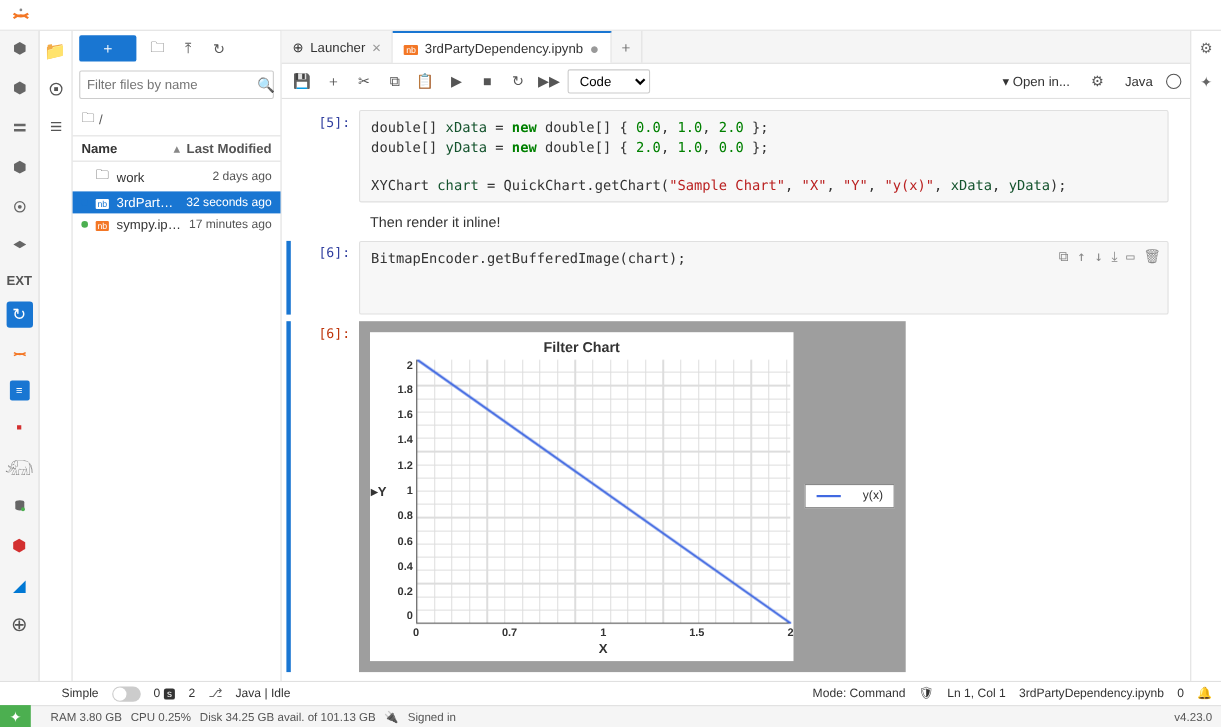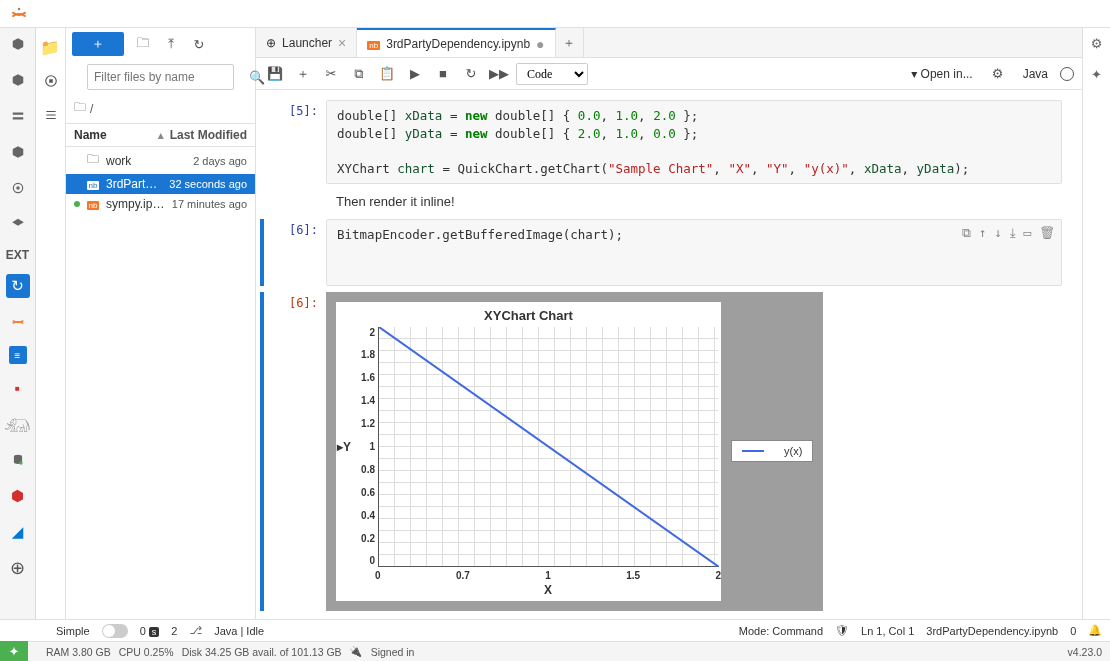--- a/index.html
+++ b/index.html
@@ -10,21 +10,21 @@
 .main { flex: 1; display: flex; min-height: 0; }
 .leftrail { width: 36px; background: #f5f5f5; border-right: 1px solid #ddd; display: flex; flex-direction: column; align-items: center; padding-top: 4px; gap: 12px; }
 .leftrail .ico { width: 24px; height: 24px; display: flex; align-items: center; justify-content: center; color: #555; cursor: pointer; font-size: 15px; }
 .lefttext { font-size: 12px; font-weight: 700; color: #555; }
 .secondrail { width: 30px; display: flex; flex-direction: column; align-items: center; padding-top: 8px; gap: 12px; border-right: 1px solid #e0e0e0; }
 .secondrail .ico { width: 22px; height: 22px; display: flex; align-items: center; justify-content: center; color: #555; cursor: pointer; }
 .filepanel { width: 190px; border-right: 1px solid #e0e0e0; display: flex; flex-direction: column; }
 .fp-toolbar { height: 32px; display: flex; align-items: center; gap: 10px; padding: 0 6px; }
 .btn-new { background: #1976d2; color: #fff; border: none; border-radius: 2px; width: 52px; height: 24px; display: flex; align-items: center; justify-content: center; cursor: pointer; }
 .fp-toolbar .ticon { color: #555; cursor: pointer; display:flex; align-items:center; justify-content:center; width:18px; }
-.filter { margin: 4px 21px; border: 1px solid #ccc; border-radius: 2px; height: 26px; display: flex; align-items: center; padding: 0 6px; }
+.filter { margin: 4px 6px; border: 1px solid #ccc; border-radius: 2px; height: 26px; display: flex; align-items: center; padding: 0 6px; }
 .filter input { border: none; outline: none; flex: 1; font-size: 12px; background: transparent; }
 .crumb { padding: 4px 8px; color: #555; font-size: 12px; display:flex; align-items:center; gap:4px; }
 .fcolhead { display: flex; border-top: 1px solid #e0e0e0; border-bottom: 1px solid #e0e0e0; font-size: 12px; padding: 4px 8px; }
 .fcolhead .n { flex: 1; font-weight: 600; }
 .fcolhead .m { color: #555; font-weight:600; }
 .frow { display: flex; align-items: center; padding: 3px 8px; font-size: 12px; gap: 6px; cursor: pointer; }
 .frow .fi { width: 14px; text-align: center; }
 .frow .nm { flex: 1; white-space: nowrap; overflow: hidden; text-overflow: ellipsis; }
 .frow .mt { color: #555; font-size: 11px; }
 .frow.sel { background: #1976d2; color: #fff; }
@@ -32,21 +32,21 @@
 .dot { width: 6px; height: 6px; border-radius: 50%; display: inline-block; }
 .notebook { flex: 1; display: flex; flex-direction: column; min-width: 0; }
 .tabbar { height: 30px; background: #f5f5f5; border-bottom: 1px solid #e0e0e0; display: flex; align-items: stretch; }
 .tab { display: flex; align-items: center; gap: 6px; padding: 0 10px; border-right: 1px solid #e0e0e0; font-size: 12px; cursor: pointer; position: relative; }
 .tab.active { background: #fff; border-top: 2px solid #1976d2; }
 .tab .close { color: #999; font-size: 14px; }
 .tabadd { width: 28px; display: flex; align-items: center; justify-content: center; color: #666; cursor: pointer; border-right: 1px solid #e0e0e0; }
 .rightrail { width: 28px; border-left: 1px solid #e0e0e0; display: flex; flex-direction: column; align-items: center; padding-top: 8px; gap: 16px; }
 .nb-toolbar { height: 32px; border-bottom: 1px solid #e0e0e0; display: flex; align-items: center; padding: 0 8px; gap: 6px; }
 .nb-toolbar .ti { width: 22px; height: 22px; display: flex; align-items: center; justify-content: center; color: #555; cursor: pointer; }
-.nb-toolbar select { border: 1px solid #ccc; border-radius: 2px; padding: 2px 18px 2px 6px; font-size: 12px; background: #fff; font-family: Liberation Serif, serif; }
+.nb-toolbar select { border: 1px solid #ccc; border-radius: 2px; padding: 2px 18px 2px 6px; font-size: 12px; background: #fff; }
 .nb-toolbar .spacer { flex: 1; }
 .nb-toolbar .kernel { font-size: 12px; color: #333; }
 .kcircle { width: 14px; height: 14px; border: 1.5px solid #555; border-radius: 50%; margin-left: 6px; }
 .cells { flex: 1; overflow: auto; padding: 10px 20px 10px 4px; background: #fff; }
 .cell { display: flex; margin-bottom: 6px; }
 .prompt { width: 60px; text-align: right; font-family: Menlo, Consolas, monospace; font-size: 12px; color: #303F9F; padding-right: 8px; padding-top: 4px; }
 .prompt.out { color: #bf360c; }
 .cellbody { flex: 1; }
 .codebox { background: #f7f7f7; border: 1px solid #e0e0e0; border-radius: 2px; padding: 6px 10px; font-family: Menlo, Consolas, monospace; font-size: 12.5px; line-height: 1.4; white-space: pre; overflow-x: auto; position: relative; }
 .mkd { padding: 4px 10px; font-size: 13px; }
@@ -280,21 +280,21 @@
         </div>
       </div>
 
       <div class="cell">
         <div class="activebar"></div>
         <div class="prompt out">[6]:</div>
         <div class="cellbody">
           <div class="chartout">
             <div style="display:flex;align-items:center;">
               <div class="chartinner">
-                <div class="charttitle">XYChart Chart</div>
+                <div class="charttitle">Filter Chart</div>
                 <div class="plotrow">
                   <div class="plot-ylabel">▸ <span>Y</span></div>
                   <div class="plot-ytlabels" id="yticks">
                       <span>2</span>
                       <span>1.8</span>
                       <span>1.6</span>
                       <span>1.4</span>
                       <span>1.2</span>
                       <span>1</span>
                       <span>0.8</span>

